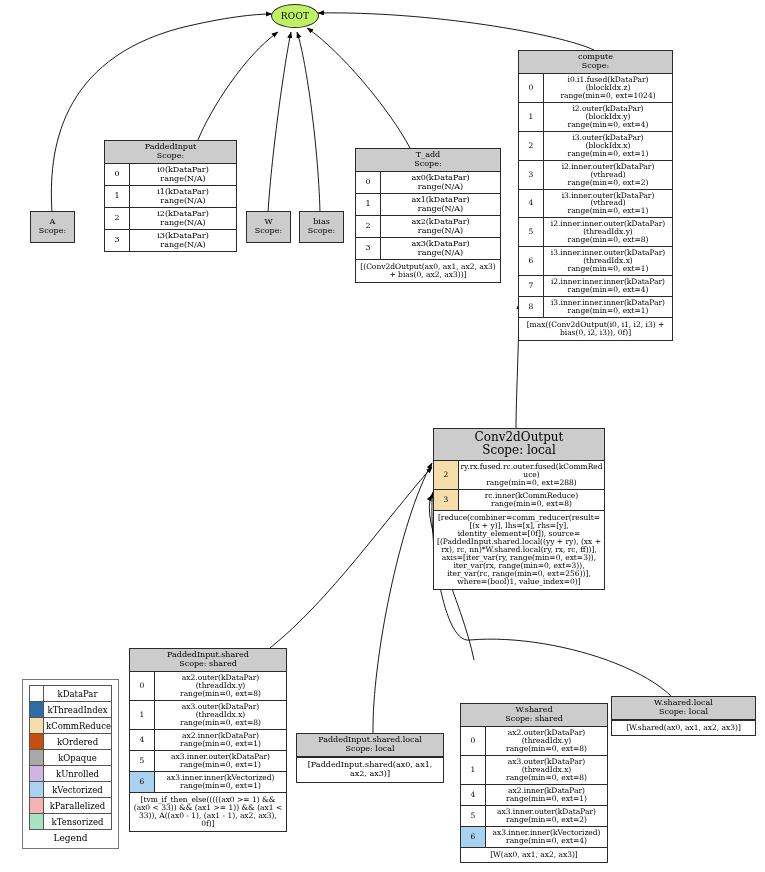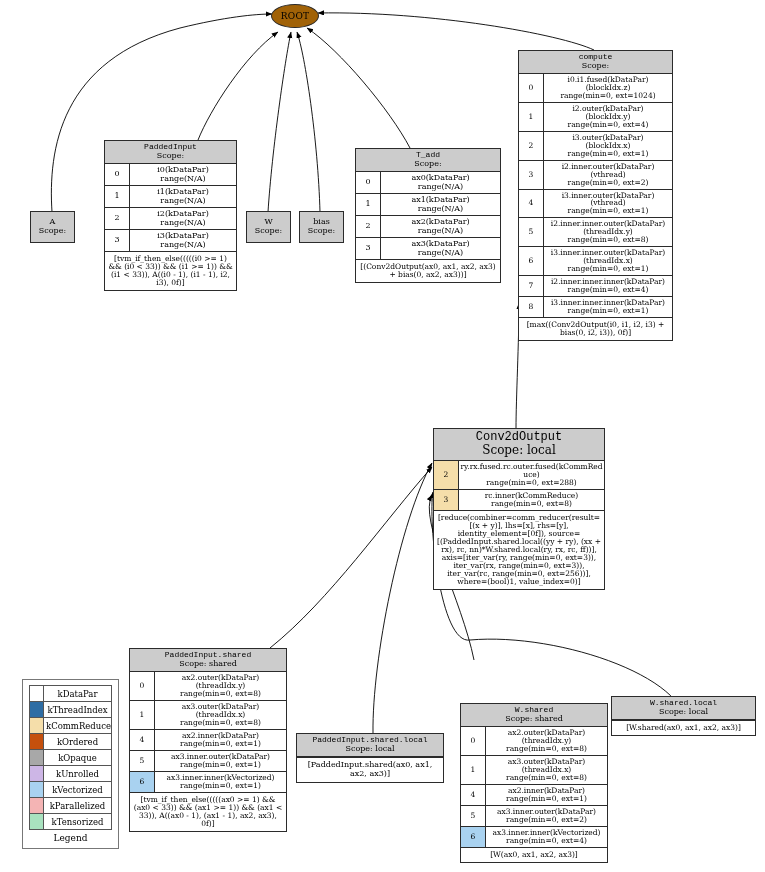--- a/index.html
+++ b/index.html
@@ -9,21 +9,21 @@
     color:#000;
   }
   #canvas{position:absolute;left:0;top:0;width:765px;height:872px;}
   svg.edges{position:absolute;left:0;top:0;width:765px;height:872px;pointer-events:none;}
 
   .node{position:absolute;border:1px solid #2b2b2b;background:#ffffff;box-sizing:border-box;}
   .node .hdr{
     background:#cccccc;border-bottom:1px solid #2b2b2b;
     text-align:center;line-height:1.08;padding:2px 2px 3px 2px;
   }
-  .node .hdr .t1{display:block;font-family:Liberation Mono, monospace;}
+  .node .hdr .t1{display:block;}
   .node .hdr .t2{display:block;}
 
   table.rows{border-collapse:collapse;width:100%;table-layout:fixed;}
   table.rows td{
     border-top:1px solid #2b2b2b;
     border-right:1px solid #2b2b2b;
     text-align:center;vertical-align:middle;
     line-height:1.06;padding:2px 1px;
     word-wrap:break-word;overflow-wrap:break-word;
   }
@@ -39,21 +39,21 @@
   
   .leafbox{
     position:absolute;border:1px solid #2b2b2b;background:#cccccc;
     text-align:center;line-height:1.1;box-sizing:border-box;
     display:flex;flex-direction:column;justify-content:center;
   }
 
   
   #root-node{
     position:absolute;border:1px solid #2b2b2b;border-radius:50%;
-    background:#a16207;display:flex;align-items:center;justify-content:center;
+    background:#bef264;display:flex;align-items:center;justify-content:center;
     font-size:9px;letter-spacing:.3px;
   }
 
   
   #legend{
     position:absolute;border:1px solid #777;background:#fff;box-sizing:border-box;
     padding:5px 6px;
   }
   #legend table{border-collapse:collapse;width:100%;table-layout:fixed;}
   #legend td{border:1px solid #555;height:15px;font-size:8.5px;text-align:center;padding:0 2px;}
@@ -203,21 +203,20 @@
             <td class="body" style="white-space: pre-line;">i2(kDataPar)
 range(N/A)</td>
           </tr>
           <tr>
             <td class="idx" style="background: rgb(255, 255, 255);">3</td>
             <td class="body" style="white-space: pre-line;">i3(kDataPar)
 range(N/A)</td>
           </tr>
         </tbody>
       </table>
-    <div class="foot fs75">[tvm_if_then_else(((((i0 &gt;= 1) &amp;&amp; (i0 &lt; 33)) &amp;&amp; (i1 &gt;= 1)) &amp;&amp; (i1 &lt; 33)), A((i0 - 1), (i1 - 1), i2, i3), 0f)]</div>
   </div>
 
   <div class="node fs8" id="node-tadd" style="left:355px;top:148px;width:146px;">
     <div class="hdr fs8">
       <span class="t1">T_add</span>
       <span class="t2">Scope:</span>
     </div>
     <table class="rows">
         <tbody>
           <tr>

